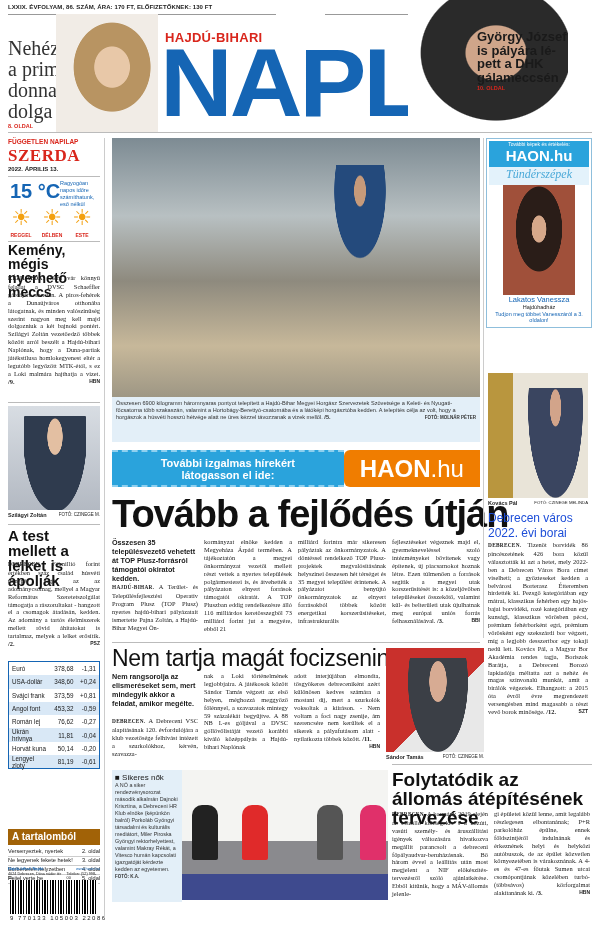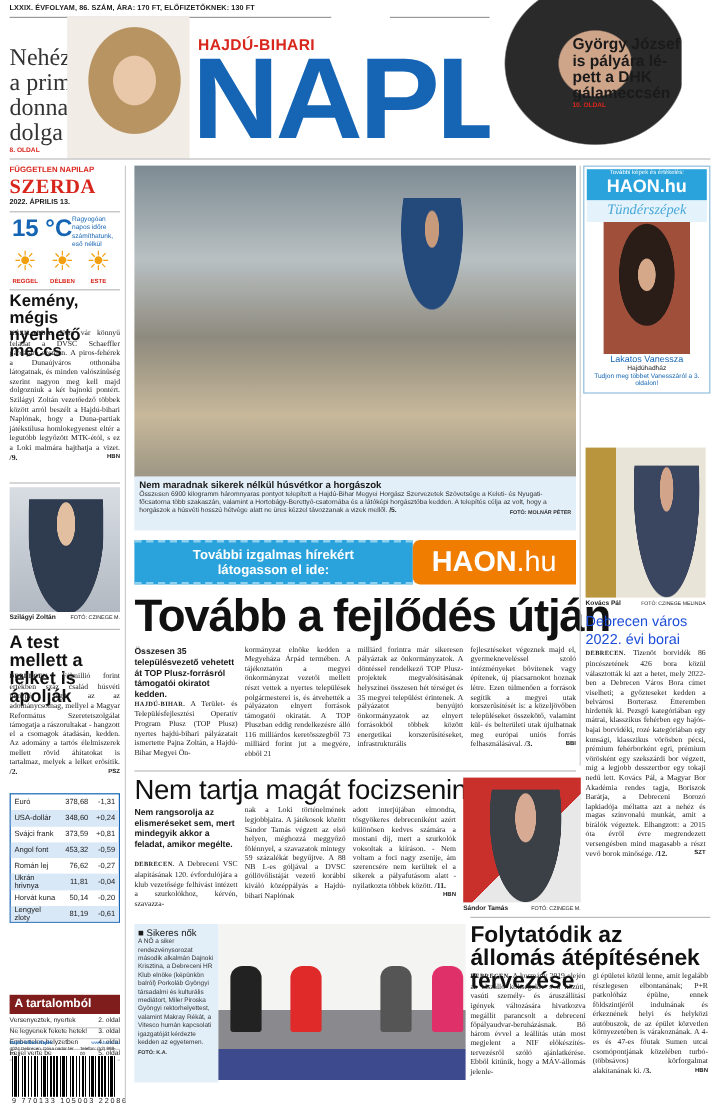--- a/index.html
+++ b/index.html
@@ -39,21 +39,21 @@
 .fx{left:8px;top:661px;width:92px;border:1px solid #1565b4}
 .fx-h{background:#1565b4;color:#fff;padding:2px 3px;height:34px;position:relative}
 .fx-h .t{font-size:10px;font-weight:bold;font-family:"Liberation Serif",serif}
 .fx-h .d{font-size:5.5px;font-weight:bold;font-family:"Liberation Sans",sans-serif}
 .fx-cols{display:flex;font-size:5px;color:#cfe3f7;font-family:"Liberation Sans",sans-serif;position:absolute;bottom:2px;left:3px;right:3px}
 .fx-row{display:flex;font-size:6.3px;font-family:"Liberation Sans",sans-serif;height:13.3px;align-items:center;padding:0 3px}
 .fx-row.alt{background:#d9e8f6}
 .fx-row span:nth-child(1){flex:1.3}
 .fx-row span:nth-child(2){flex:.9;text-align:right}
 .fx-row span:nth-child(3){flex:.8;text-align:right}
-.toc-h{left:8px;top:829px;width:92px;height:16px;background:#7f1d1d;color:#fff;font-size:10px;font-weight:bold;font-family:"Liberation Sans",sans-serif;padding:2px 4px}
+.toc-h{left:8px;top:829px;width:92px;height:16px;background:#a16207;color:#fff;font-size:10px;font-weight:bold;font-family:"Liberation Sans",sans-serif;padding:2px 4px}
 .toc-row{left:8px;width:92px;font-size:5.6px;font-family:"Liberation Sans",sans-serif;display:flex;justify-content:space-between;border-bottom:1px solid #ccc;height:8.5px}
 .barcode{left:10px;top:880px;width:88px;height:34px;background:repeating-linear-gradient(90deg,#000 0 1px,#fff 1px 2px,#000 2px 4px,#fff 4px 5px,#000 5px 6px,#fff 6px 8px)}
 .bcnum{left:10px;top:915px;font-size:6px;font-family:"Liberation Sans",sans-serif;letter-spacing:1.5px}
 
 .mainphoto{left:112px;top:138px;width:368px;height:260px;background:linear-gradient(180deg,#7d8b93 0%,#b8c0c2 30%,#8e8a7e 55%,#c7b89a 80%,#9d9684 100%)}
 .fisher{left:320px;top:165px;width:80px;height:130px;background:radial-gradient(ellipse at 50% 20%,#c69a7a 0 10%,#244a7c 11% 45%,transparent 46%)}
 .capbox{left:112px;top:397px;width:368px;height:45px;background:#e3eff8;padding:3px 4px}
 .capbox .t{font-size:8px;font-weight:bold;font-family:"Liberation Sans",sans-serif}
 .capbox .b{font-size:5.6px;line-height:7px;font-family:"Liberation Sans",sans-serif;color:#333}
 .ad{left:112px;top:450px;width:368px;height:37px;display:flex}
@@ -231,21 +231,20 @@
 </div>
 <div class="abs barcode"></div>
 <div class="abs bcnum">9 770133 105003  22086</div>
 
 <div class="abs vrule" style="left:104px;top:138px;height:780px"></div>
 
 <div class="abs mainphoto">
   <div class="abs fisher" style="left:208px;top:27px"></div>
 </div>
 <div class="abs capbox">
-  <div class="t">Nem maradnak sikerek nélkül húsvétkor a horgászok</div>
   <div class="b">
     <span>Összesen 6900 kilogramm háromnyaras pontyot telepített a Hajdú-Bihar Megyei Horgász Szervezetek Szövetsége a Keleti- és Nyugati-főcsatorna több szakaszán, valamint a Hortobágy-Berettyó-csatornába és a látóképi horgásztóba kedden. A telepítés célja az volt, hogy a horgászok a húsvéti hosszú hétvége alatt ne üres kézzel távozzanak a vizek mellől.</span>
     <b>/5.</b>
     <b style="float:right;font-size:4.5px">FOTÓ: MOLNÁR PÉTER</b>
   </div>
 </div>
 
 <div class="abs ad">
   <div class="ad-l">
     <div><span>További izgalmas hírekért</span><br><span>látogasson el ide:</span></div>

